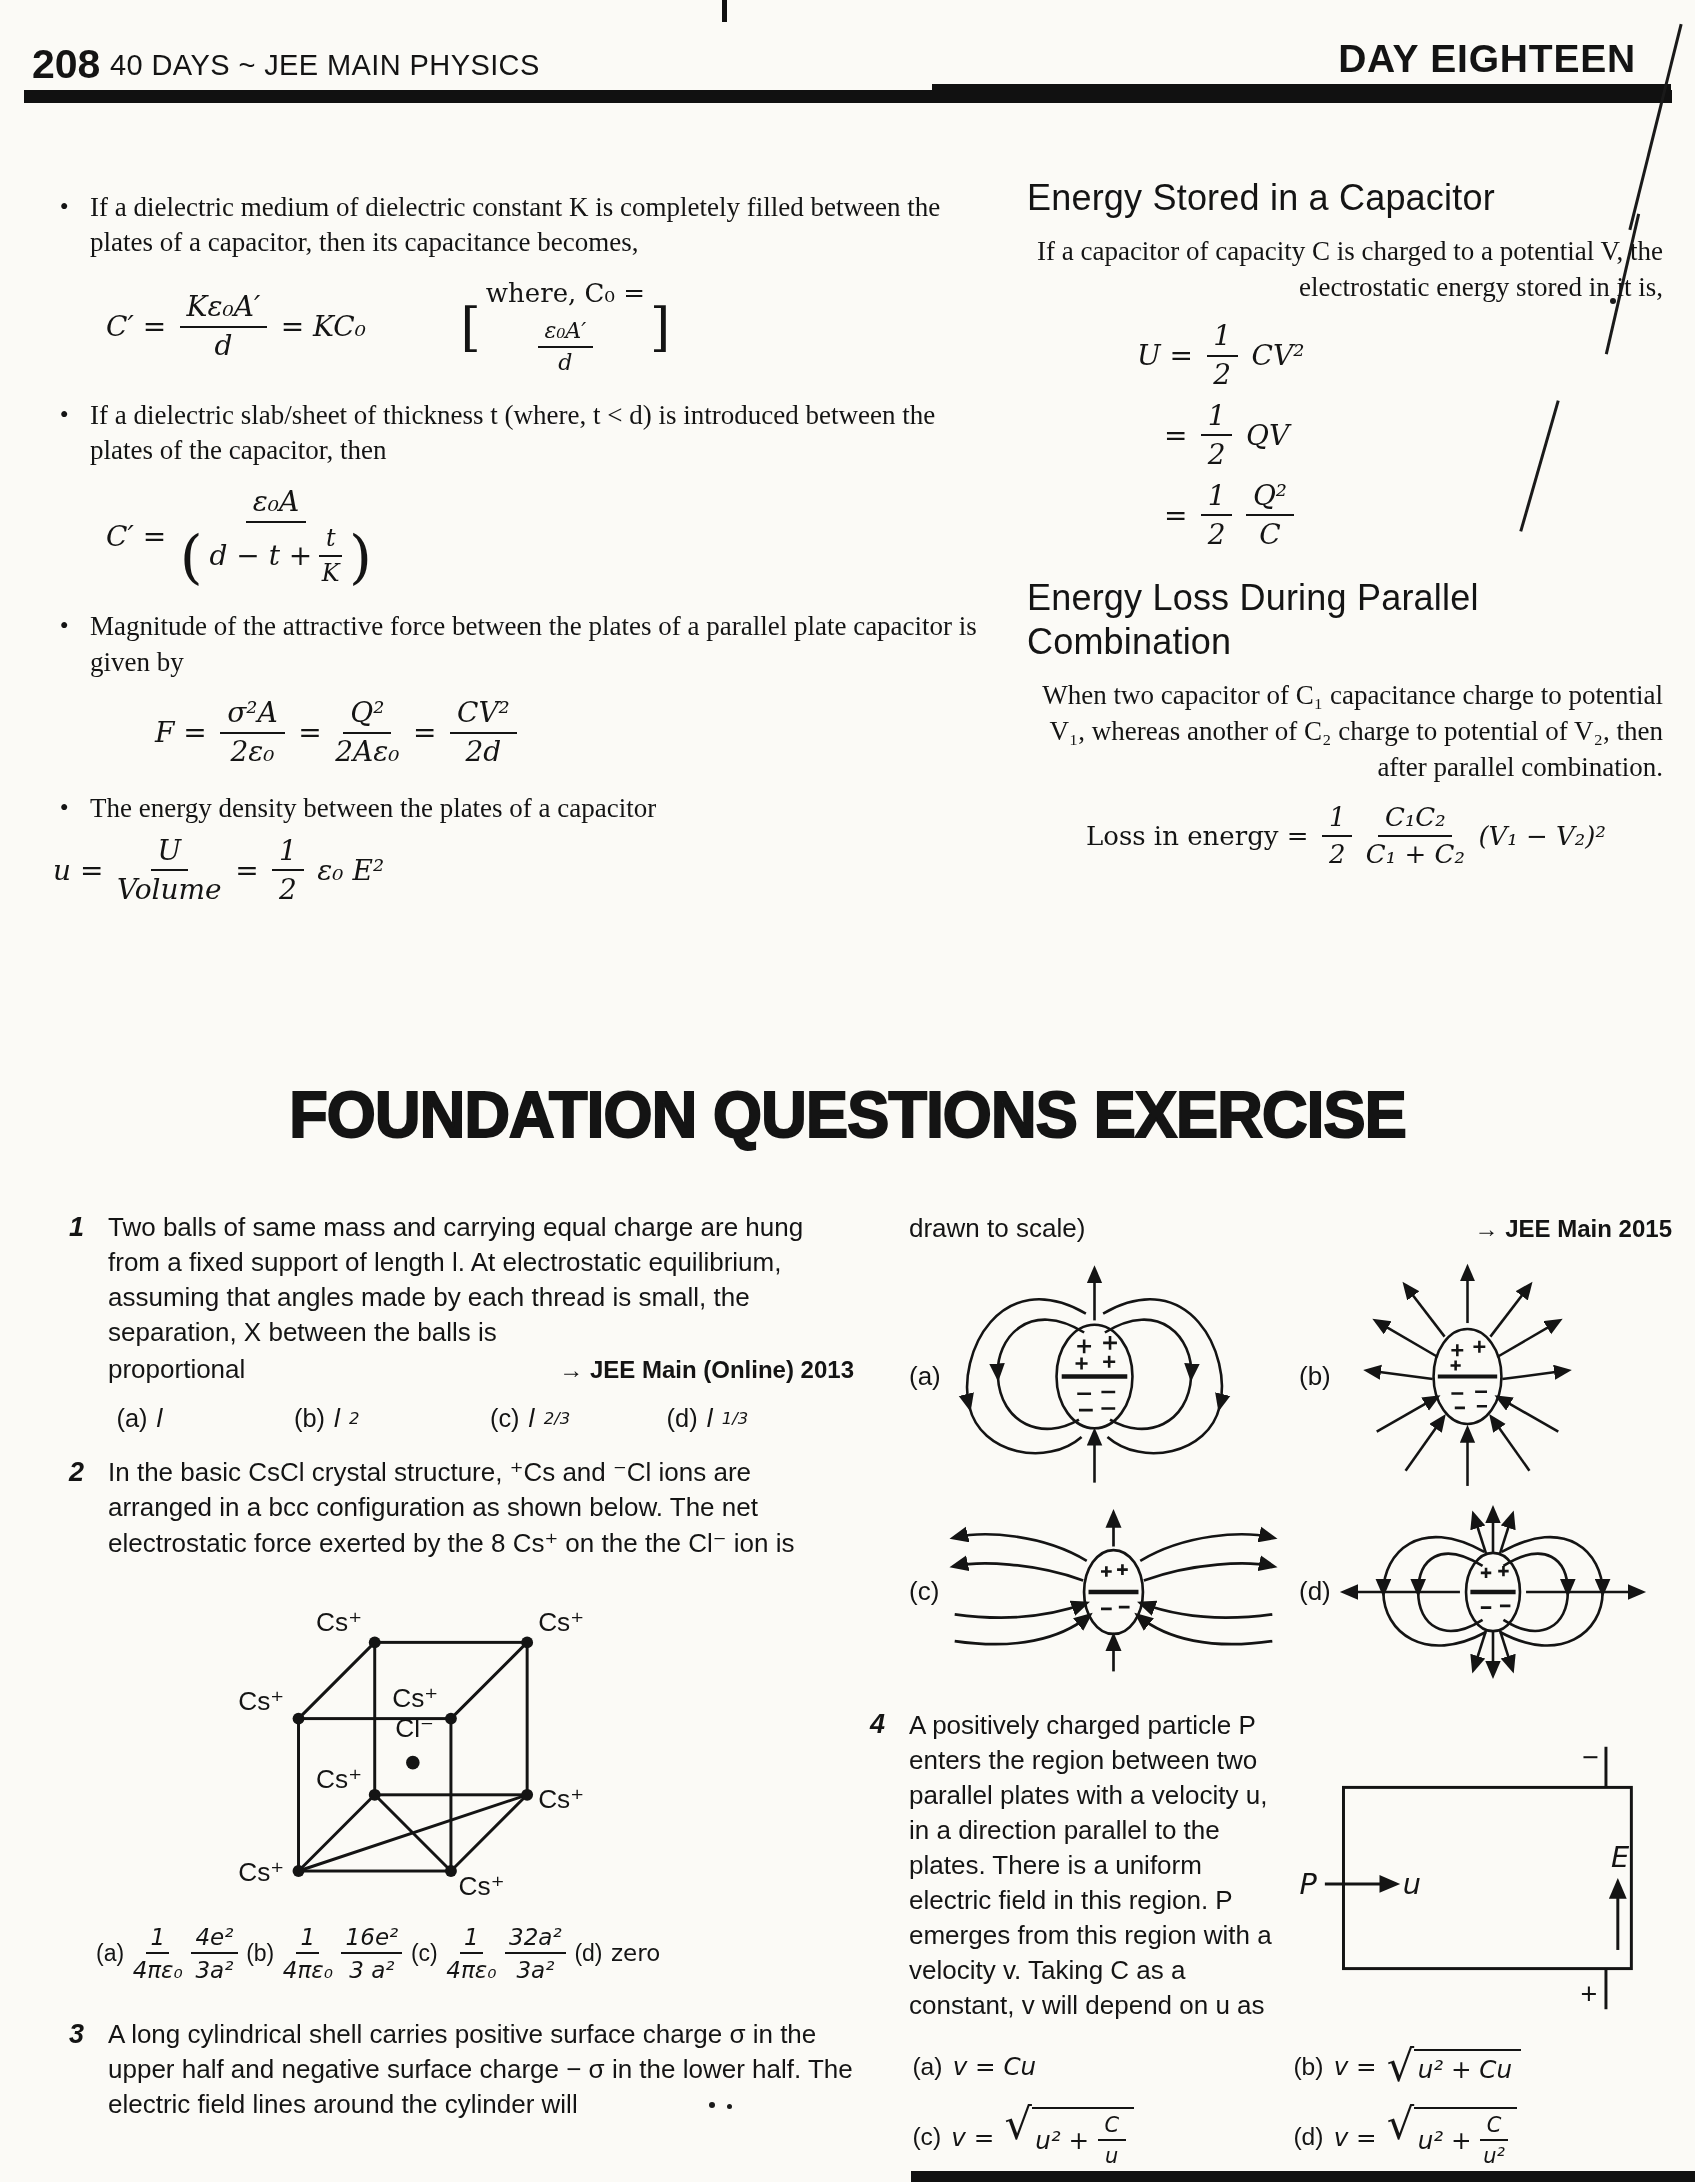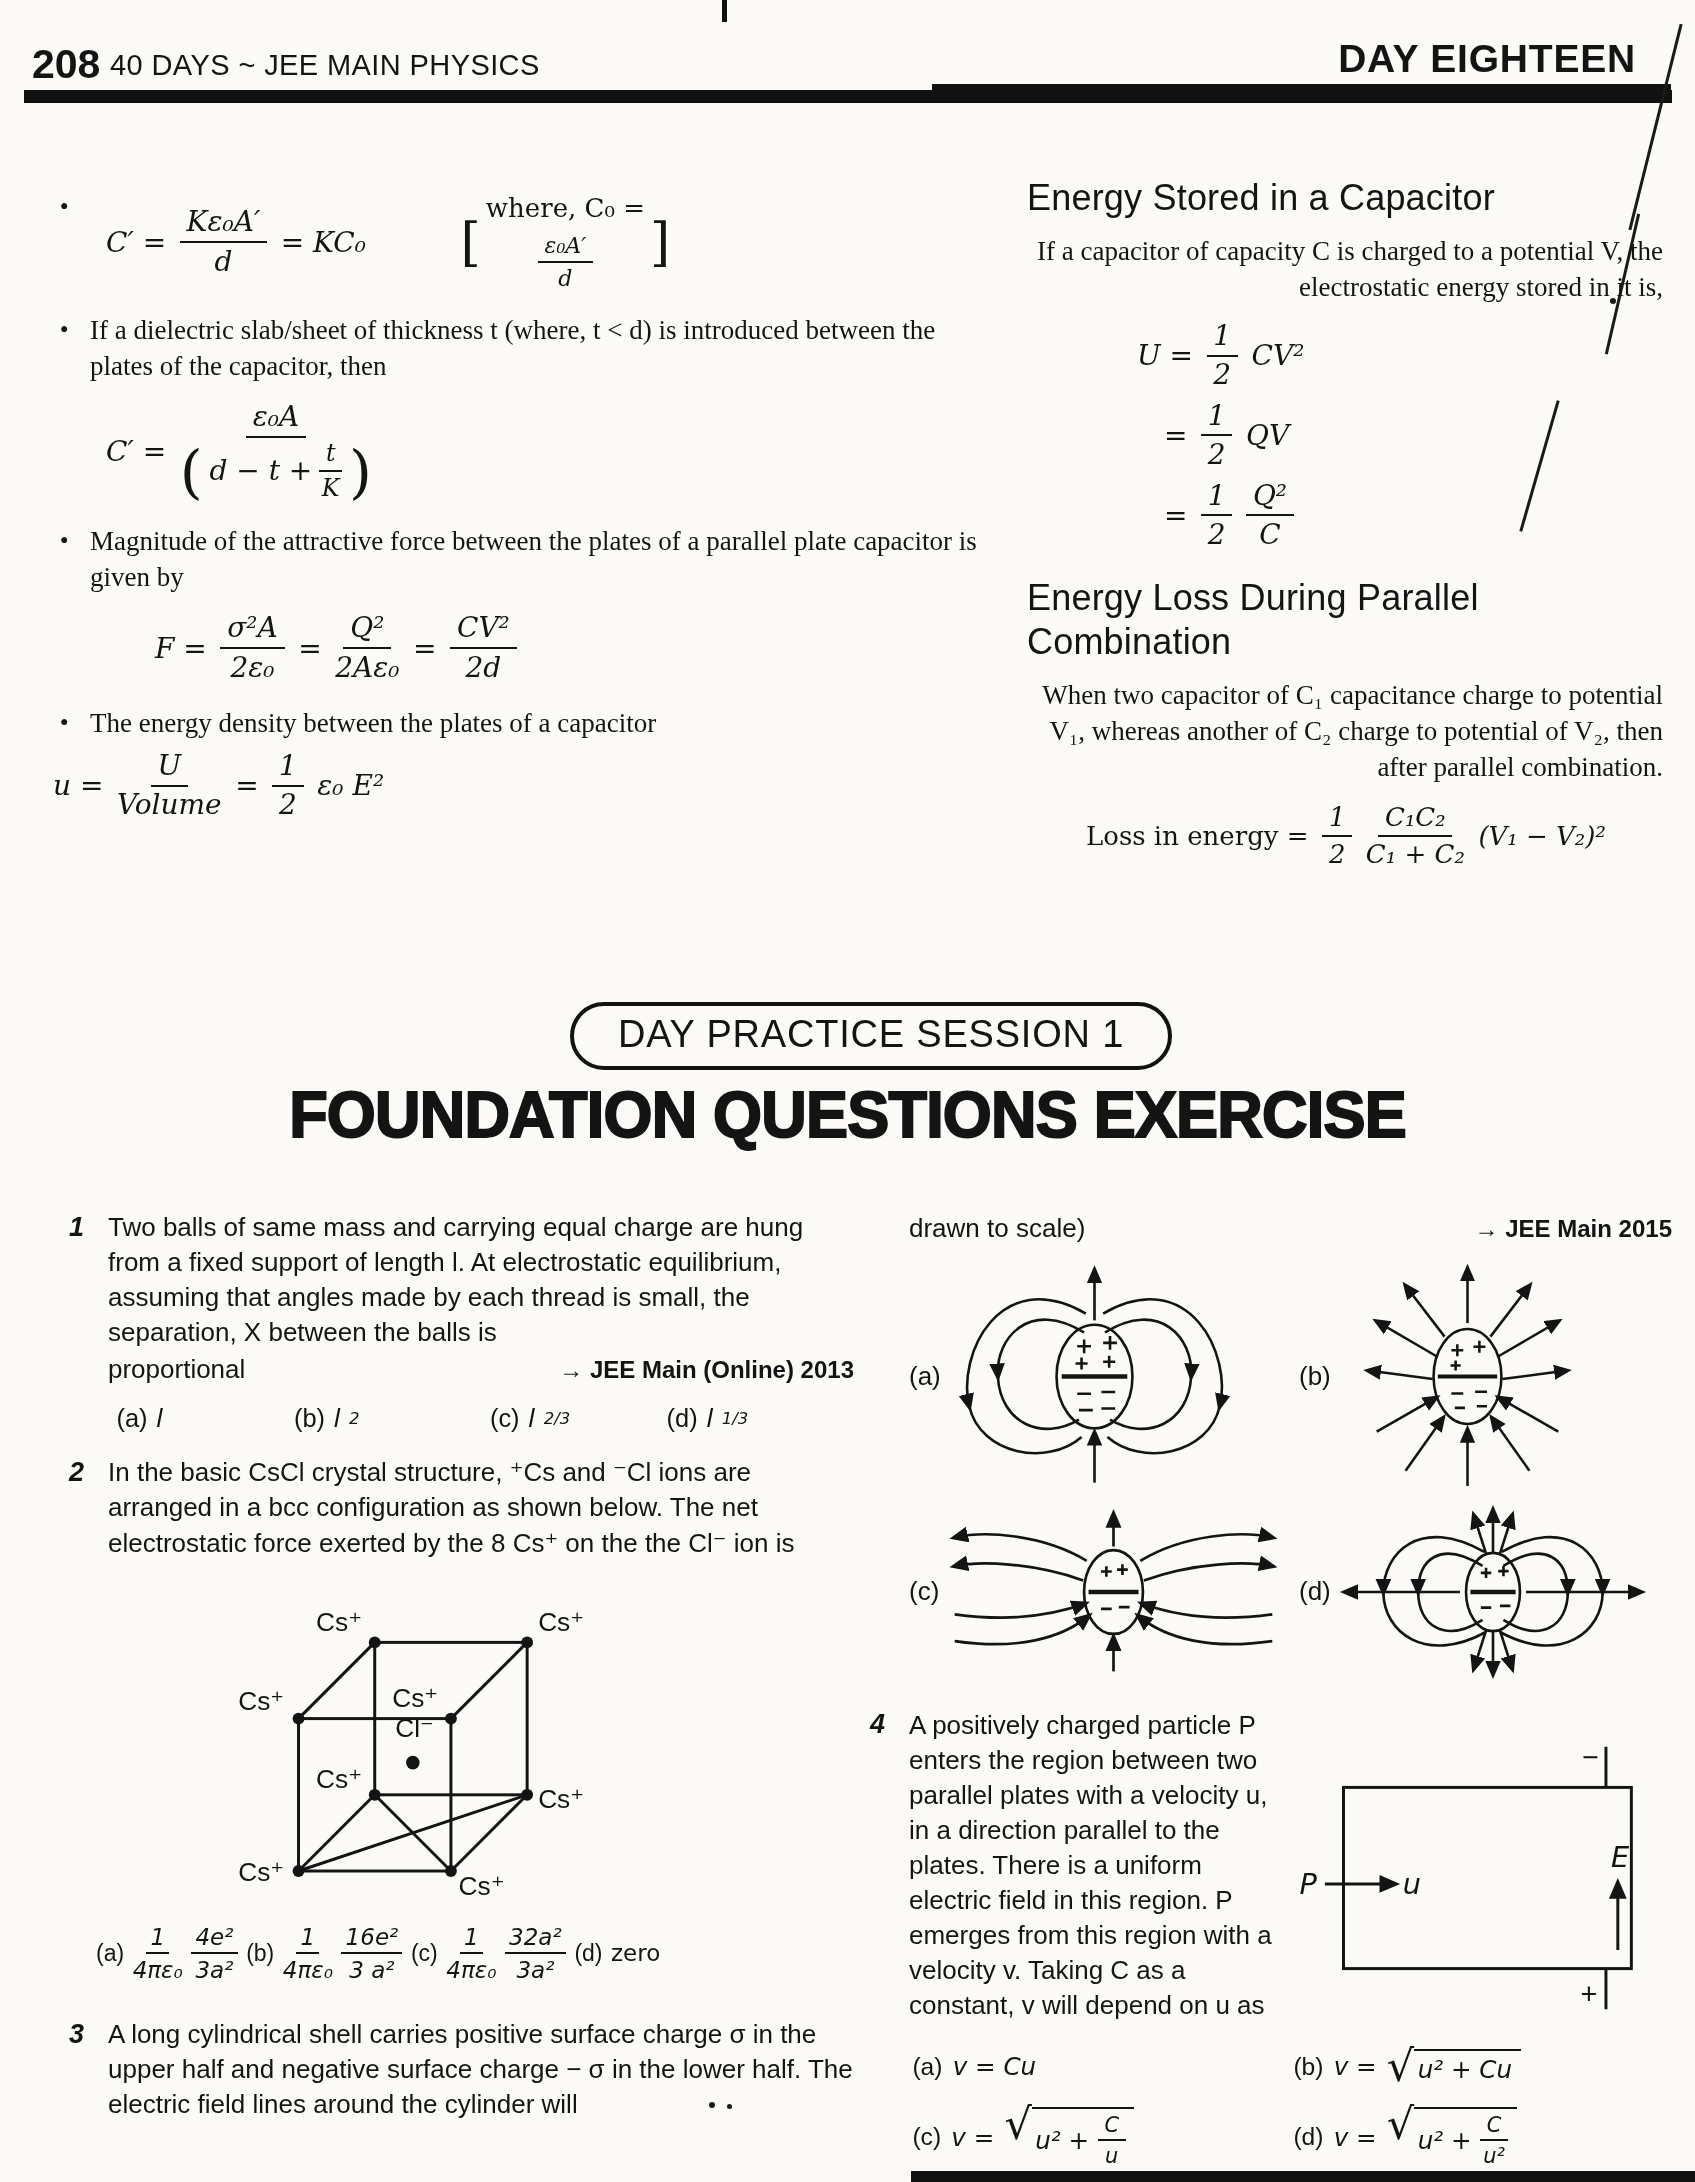--- a/index.html
+++ b/index.html
@@ -115,20 +115,21 @@
   <div class="pen" style="left:1538px;top:398px;width:2.5px;height:136px;transform:rotate(16deg);"></div>
   <div class="artifact-dot" style="left:1610px;top:298px;width:6px;height:6px;"></div>
   <div class="artifact-dot" style="left:709px;top:2102px;width:6px;height:6px;"></div>
   <div class="artifact-dot" style="left:727px;top:2104px;width:5.1px;height:5.1px;"></div>
   <div class="bottom-strip"></div>
 
   <div class="col-left">
 
     <div class="bullet">
       <span class="dot">•</span>
+      <span>If a dielectric medium of dielectric constant K is completely filled between the plates of a capacitor, then its capacitance becomes,</span>
     </div>
 
     <div class="formula">
       <span>C′ =</span>
       <span class="frac">
         <span class="num">Kε₀A′</span>
         <span class="den">d</span>
       </span>
       <span>= KC₀</span>
       <span class="where">
@@ -250,21 +251,20 @@
         <span class="den">2</span>
       </span>
       <span class="frac">
         <span class="num">C₁C₂</span>
         <span class="den">C₁ + C₂</span>
       </span>
       <span>(V₁ − V₂)²</span>
     </div>
   </div>
 
-  <div class="badge">DAY PRACTICE SESSION 1</div>
   <div class="big-title">FOUNDATION QUESTIONS EXERCISE</div>
 
   <div class="q-col-left">
 
     <div class="question">
       <span class="qnum">1</span>
       <p class="qtext">Two balls of same mass and carrying equal charge are hung from a fixed support of length l. At electrostatic equilibrium, assuming that angles made by each thread is small, the separation, X between the balls is</p>
       <div class="qlastline">
         <span>proportional</span>
         <span class="jee-tag">→ JEE Main (Online) 2013</span>

